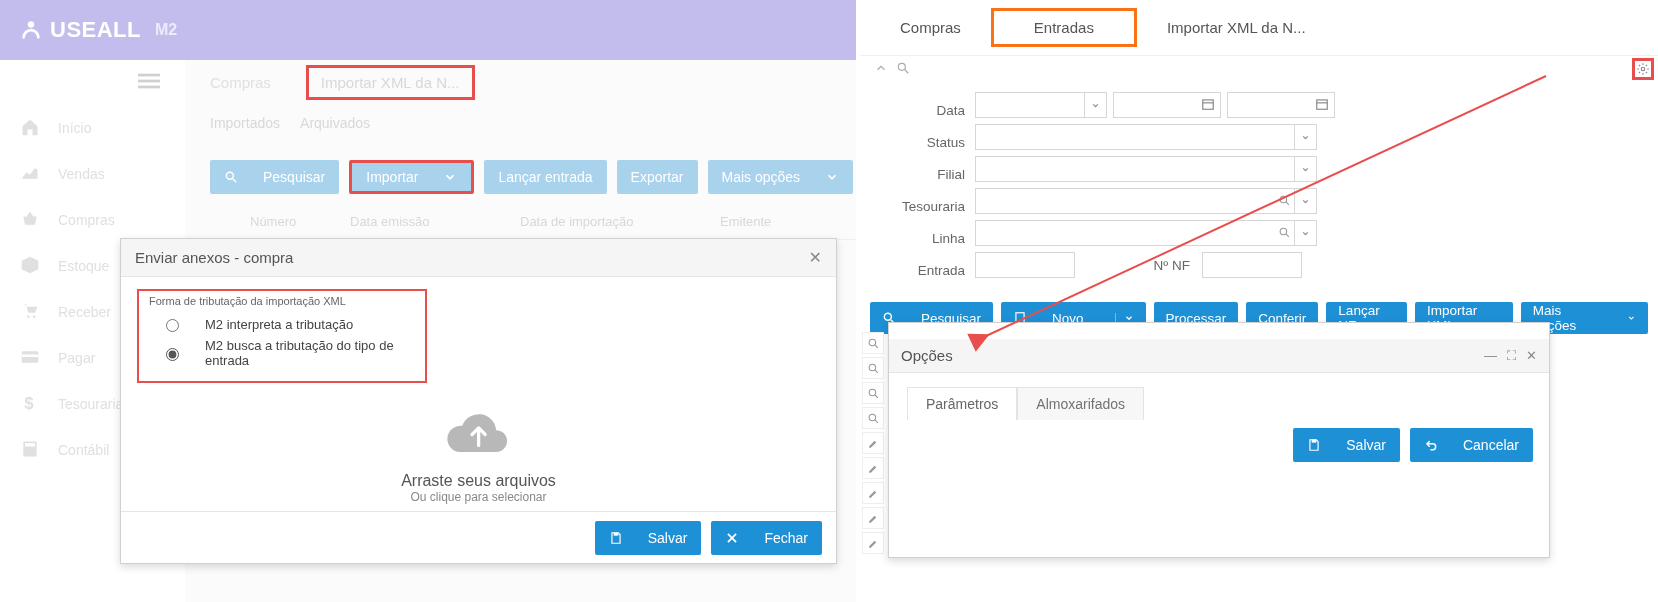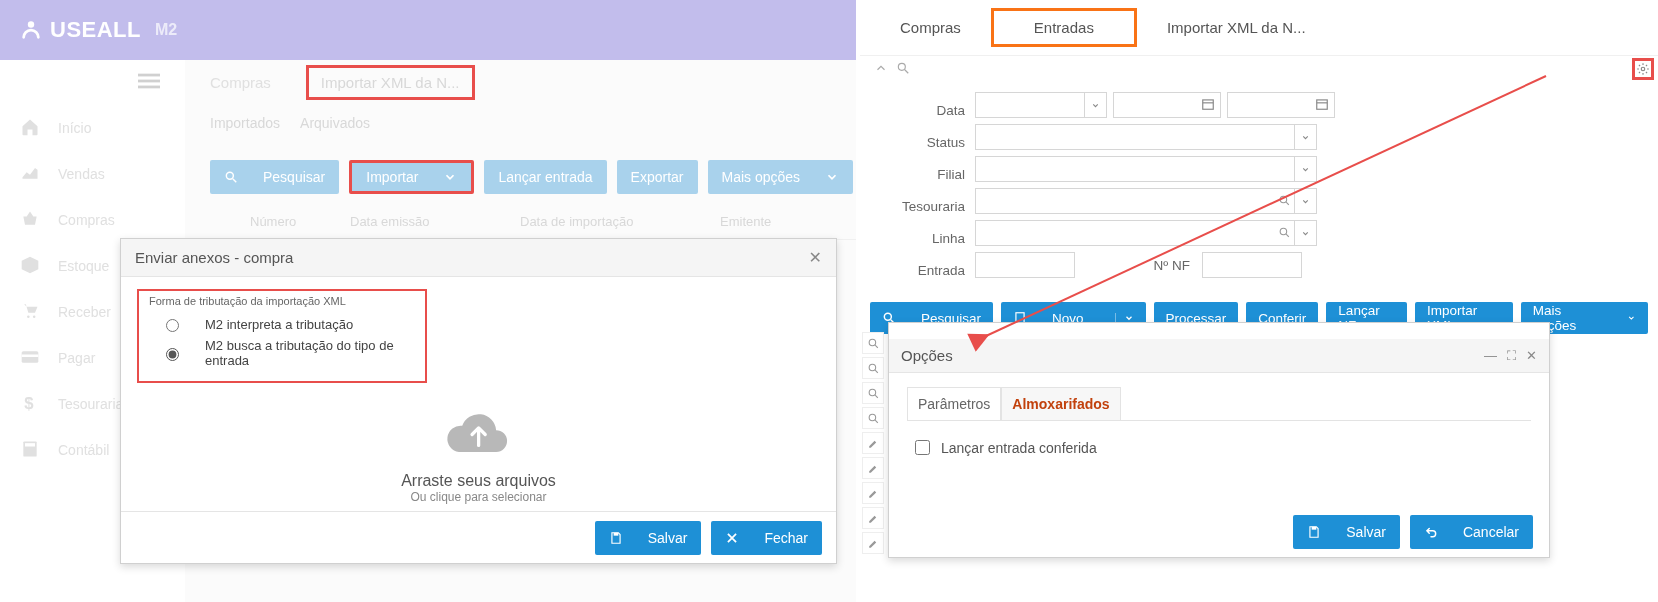--- a/index.html
+++ b/index.html
@@ -89,22 +89,22 @@
   .tool-column { position:absolute; left:2px; top:332px; display:flex; flex-direction:column; gap:3px; }
   .tool-column div { width:22px; height:22px; display:flex; align-items:center; justify-content:center; border:1px solid #eee; background:#fff; }
   .tool-column svg { width:13px; height:13px; fill:#999; }
 
   
   .rmodal { position:absolute; left:28px; top:322px; width:662px; height:236px; background:#fff; border:1px solid #d0d0d0; box-shadow:0 3px 8px rgba(0,0,0,.15); display:flex; flex-direction:column; }
   .rmodal-head { height:34px; background:#f5f5f5; border-bottom:1px solid #e5e5e5; display:flex; align-items:center; justify-content:space-between; padding:0 12px; font-size:15px; color:#555;margin-top:16px; }
   .rmodal-head .wicons { display:flex; gap:10px; color:#888; font-size:13px; }
   .rmodal-head .wicons span { cursor:pointer; }
   .rmodal-tabs { display:flex; padding:14px 0 0 18px; gap:0; font-size:14px; color:#666; }
-  .rmodal-tabs div { padding:8px 10px; border:1px solid #e3e3e3; border-bottom:none; background:#fff; cursor:pointer; }
-  .rmodal-tabs div.inactive { background:#f7f7f7; color:#c2410c;font-weight:bold; }
+  .rmodal-tabs div { padding:8px 18px; border:1px solid #e3e3e3; border-bottom:none; background:#fff; cursor:pointer; }
+  .rmodal-tabs div.inactive { background:#f7f7f7; color:#737373; }
   .rmodal-body { flex:1; border-top:1px solid #e3e3e3; margin:0 18px; padding:16px 4px; }
   .chk-row { display:flex; align-items:center; gap:8px; font-size:14px; color:#555; }
   .chk-row input { width:15px; height:15px; }
   .rmodal-foot { height:50px; display:flex; align-items:center; justify-content:flex-end; gap:10px; padding-right:16px; }
 
   
   .arrow-svg { position:absolute; left:858px; top:0; width:800px; height:602px; pointer-events:none; }
 </style>
 </head>
 <body>
@@ -488,26 +488,20 @@
       <div class="wicons">
         <span>—</span>
         <span>⛶</span>
         <span>✕</span>
       </div>
     </div>
     <div class="rmodal-tabs">
       <div>Parâmetros</div>
       <div class="inactive">Almoxarifados</div>
     </div>
-    <div class="rmodal-body">
-      <label class="chk-row">
-        <input type="checkbox" style="">
-          <span>Lançar entrada conferida</span>
-      </label>
-    </div>
     <div class="rmodal-foot">
       <div class="btn btn-blue">
         <svg viewBox="0 0 24 24">
             <path d="M5 3h11l3 3v15H5z" fill="none" stroke="#fff" stroke-width="2"></path>
             <rect x="8" y="3" width="8" height="5" fill="#fff"></rect>
           </svg>
         <span>Salvar</span>
       </div>
       <div class="btn btn-blue">
         <svg viewBox="0 0 24 24">

